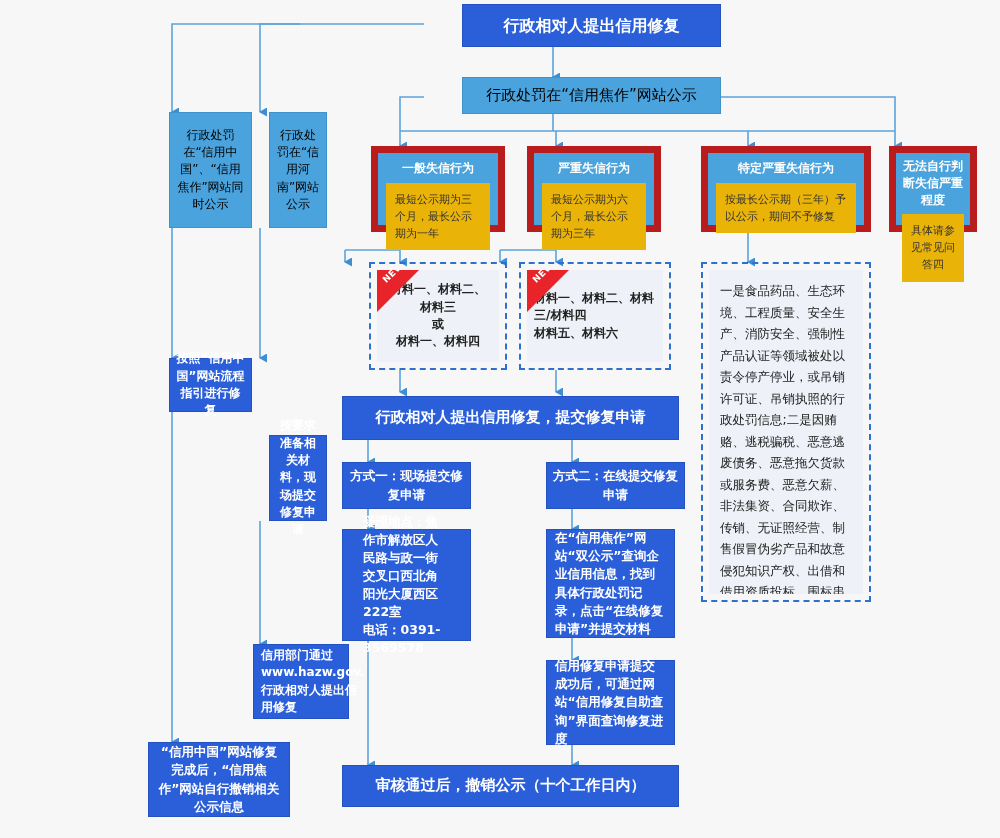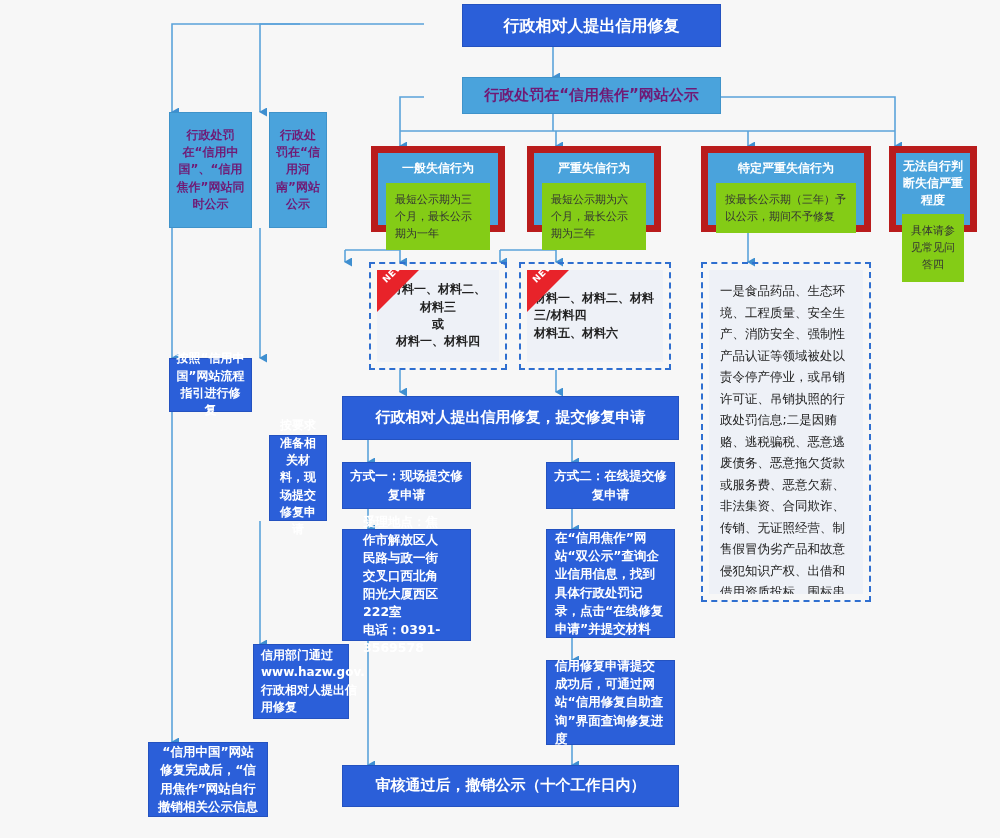--- a/index.html
+++ b/index.html
@@ -44,40 +44,40 @@
   .n-dark {
     background: #2B5FD9;
     border: 1px solid #2452c0;
     color: #ffffff;
     font-weight: bold;
   }
   
   .n-light {
     background: #4AA3DC;
     border: 1px solid #3f93ca;
-    color: #701a75;
-    font-weight: bold;
+    color: #000000;
+    font-weight: normal;
     align-items: center;
   }
   
   .n-panel {
     background: #4AA3DC;
     border: 7px solid #b91c1c;
     justify-content: space-between;
     padding: 7px 8px 8px 8px;
   }
   .n-panel .hdr {
     color: #ffffff;
     font-weight: bold;
     width: 100%;
     text-align: center;
     line-height: 1.4;
   }
   .n-panel .body {
-    background: #84cc16;
+    background: #eab308;
     color: #333333;
     font-weight: normal;
     width: 100%;
     flex: 1;
     margin-top: 6px;
     box-sizing: border-box;
     padding: 8px 9px;
     text-align: left;
     line-height: 1.55;
     display: flex;
@@ -283,42 +283,42 @@
   </div>
 
   <div class="node n-dark f15" style="left:304px; top:396px; width:337px; height:44px;">
     <span>行政相对人提出信用修复，提交修复申请</span>
   </div>
 
   <div class="node n-dark f125" style="left:304px; top:462px; width:129px; height:47px; padding:16px 6px;">
     <span>方式一：现场提交修复申请</span>
   </div>
 
-  <div class="node n-dark f125" style="left:508px; top:462px; width:129px; height:47px; padding:0 6px;">
+  <div class="node n-dark f125" style="left:508px; top:462px; width:139px; height:47px; padding:0 6px;">
     <span>方式二：在线提交修复申请</span>
   </div>
 
   <div class="node n-dark f125" style="left:304px; top:529px; width:129px; height:112px; padding:0 20px; align-items:flex-start; text-align:left;">
     <span style="white-space:pre-line;">受理地点：焦作市解放区人民路与政一街交叉口西北角阳光大厦西区222室
 电话：0391-3569578</span>
   </div>
 
   <div class="node n-dark f125" style="left:508px; top:529px; width:129px; height:109px; padding:0 8px; align-items:flex-start; text-align:left;">
     <span>在“信用焦作”网站“双公示”查询企业信用信息，找到具体行政处罚记录，点击“在线修复申请”并提交材料</span>
   </div>
 
   <div class="node n-dark f12" style="left:215px; top:644px; width:96px; height:75px; padding:0 7px; align-items:flex-start; text-align:left;">
     <span>信用部门通过www.hazw.gov.行政相对人提出信用修复</span>
   </div>
 
   <div class="node n-dark f125" style="left:508px; top:660px; width:129px; height:85px; padding:0 8px; align-items:flex-start; text-align:left;">
     <span>信用修复申请提交成功后，可通过网站“信用修复自助查询”界面查询修复进度</span>
   </div>
 
-  <div class="node n-dark f125" style="left:110px; top:742px; width:120px; height:75px; padding:0 8px;">
+  <div class="node n-dark f125" style="left:110px; top:742px; width:142px; height:75px; padding:0 8px;">
     <span>“信用中国”网站修复完成后，“信用焦作”网站自行撤销相关公示信息</span>
   </div>
 
   <div class="node n-dark f15" style="left:304px; top:765px; width:337px; height:42px;">
     <span>审核通过后，撤销公示（十个工作日内）</span>
   </div>
 
 </div>
 
 </body></html>

